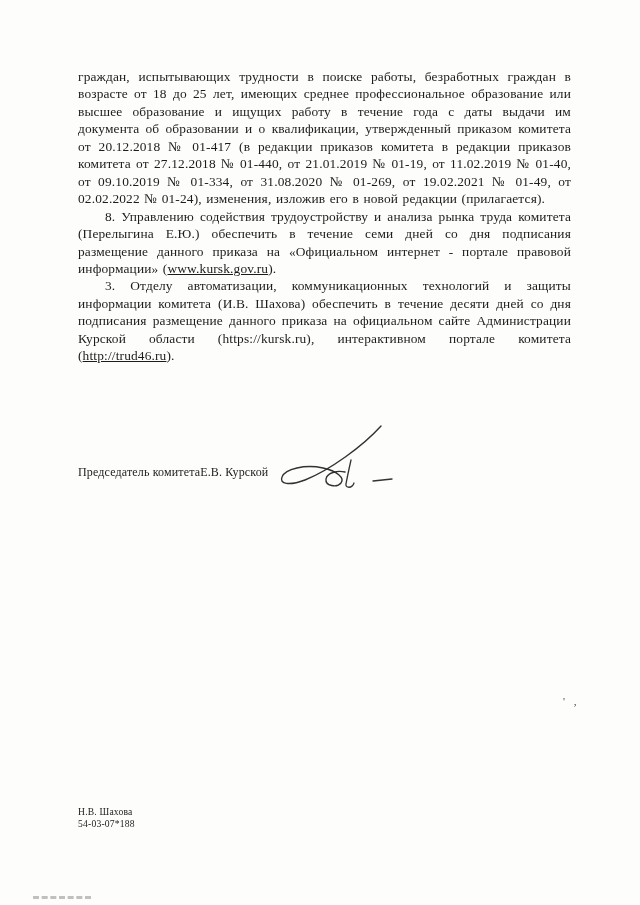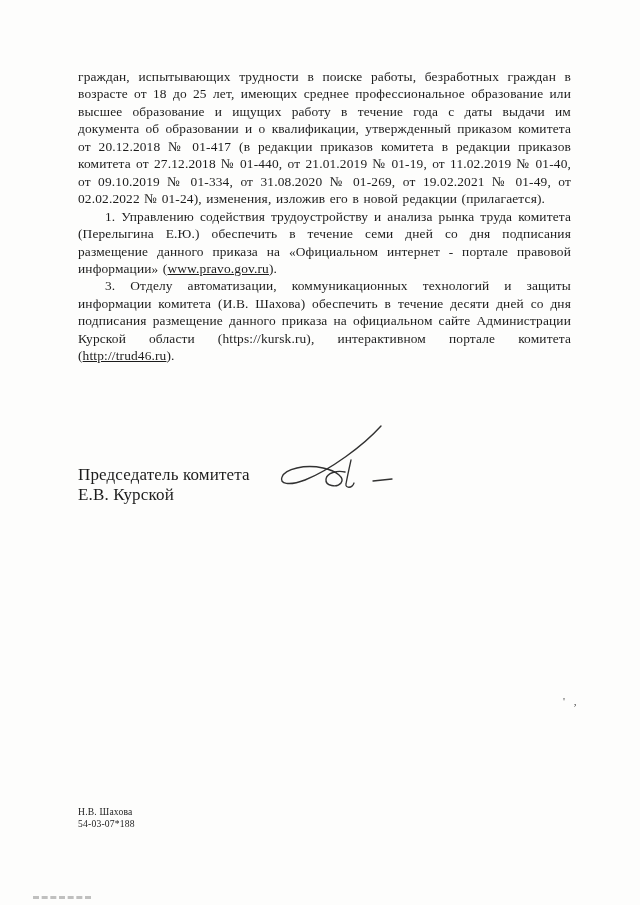--- a/index.html
+++ b/index.html
@@ -27,23 +27,22 @@
   .para { margin: 0; padding: 0; }
   .para.indent { text-indent: 27px; }
   .url { text-decoration: underline; }
   .sig-row {
     position: absolute;
     left: 78px;
     top: 465px;
     width: 493px;
     display: flex;
     justify-content: flex-start;
-    font-size: 17px;
+    font-size: 12px;
     letter-spacing: 0.15px;
-    flex-direction: column;
   }
   .signature {
     position: absolute;
     left: 275px;
     top: 422px;
     width: 140px;
     height: 80px;
   }
   .footer {
     position: absolute;
@@ -71,21 +70,21 @@
     opacity: 0.55;
   }
 </style>
 </head>
 <body>
 
 <div class="page">
 
   <div class="text-block">
     <p class="para">граждан, испытывающих трудности в поиске работы, безработных граждан в возрасте от 18 до 25 лет, имеющих среднее профессиональное образование или высшее образование и ищущих работу в течение года с даты выдачи им документа об образовании и о квалификации, утвержденный приказом комитета от 20.12.2018 № 01-417 (в редакции приказов комитета в редакции приказов комитета от 27.12.2018 № 01-440, от 21.01.2019 № 01-19, от 11.02.2019 № 01-40, от 09.10.2019 № 01-334, от 31.08.2020 № 01-269, от 19.02.2021 № 01-49, от 02.02.2022 № 01-24), изменения, изложив его в новой редакции (прилагается).</p>
-    <p class="para indent"><span>1. Управлению содействия трудоустройству и анализа рынка труда комитета (Перелыгина Е.Ю.) обеспечить в течение семи дней со дня подписания размещение данного приказа на «Официальном интернет - портале правовой информации» (</span><span class="url">www.pravo.gov.ru</span><span>).</span></p>
+    <p class="para indent"><span>8. Управлению содействия трудоустройству и анализа рынка труда комитета (Перелыгина Е.Ю.) обеспечить в течение семи дней со дня подписания размещение данного приказа на «Официальном интернет - портале правовой информации» (</span><span class="url">www.kursk.gov.ru</span><span>).</span></p>
     <p class="para indent"><span>3. Отделу автоматизации, коммуникационных технологий и защиты информации комитета (И.В. Шахова) обеспечить в течение десяти дней со дня подписания размещение данного приказа на официальном сайте Администрации Курской области (https://kursk.ru), интерактивном портале комитета (</span><span class="url">http://trud46.ru</span><span>).</span></p>
   </div>
 
   <div class="sig-row">
     <span>Председатель комитета</span>
     <span>Е.В. Курской</span>
   </div>
 
   <svg class="signature" viewBox="0 0 140 80" xmlns="http://www.w3.org/2000/svg">
     <path d="M106 4 C 88 24, 55 48, 30 58 C 14 64, 4 62, 7 55 C 10 47, 30 42, 48 46 C 62 49, 70 56, 66 61 C 62 66, 50 64, 51 57 C 52 51, 62 48, 70 50" fill="none" stroke="#323232" stroke-width="1.4" stroke-linecap="round"></path>

